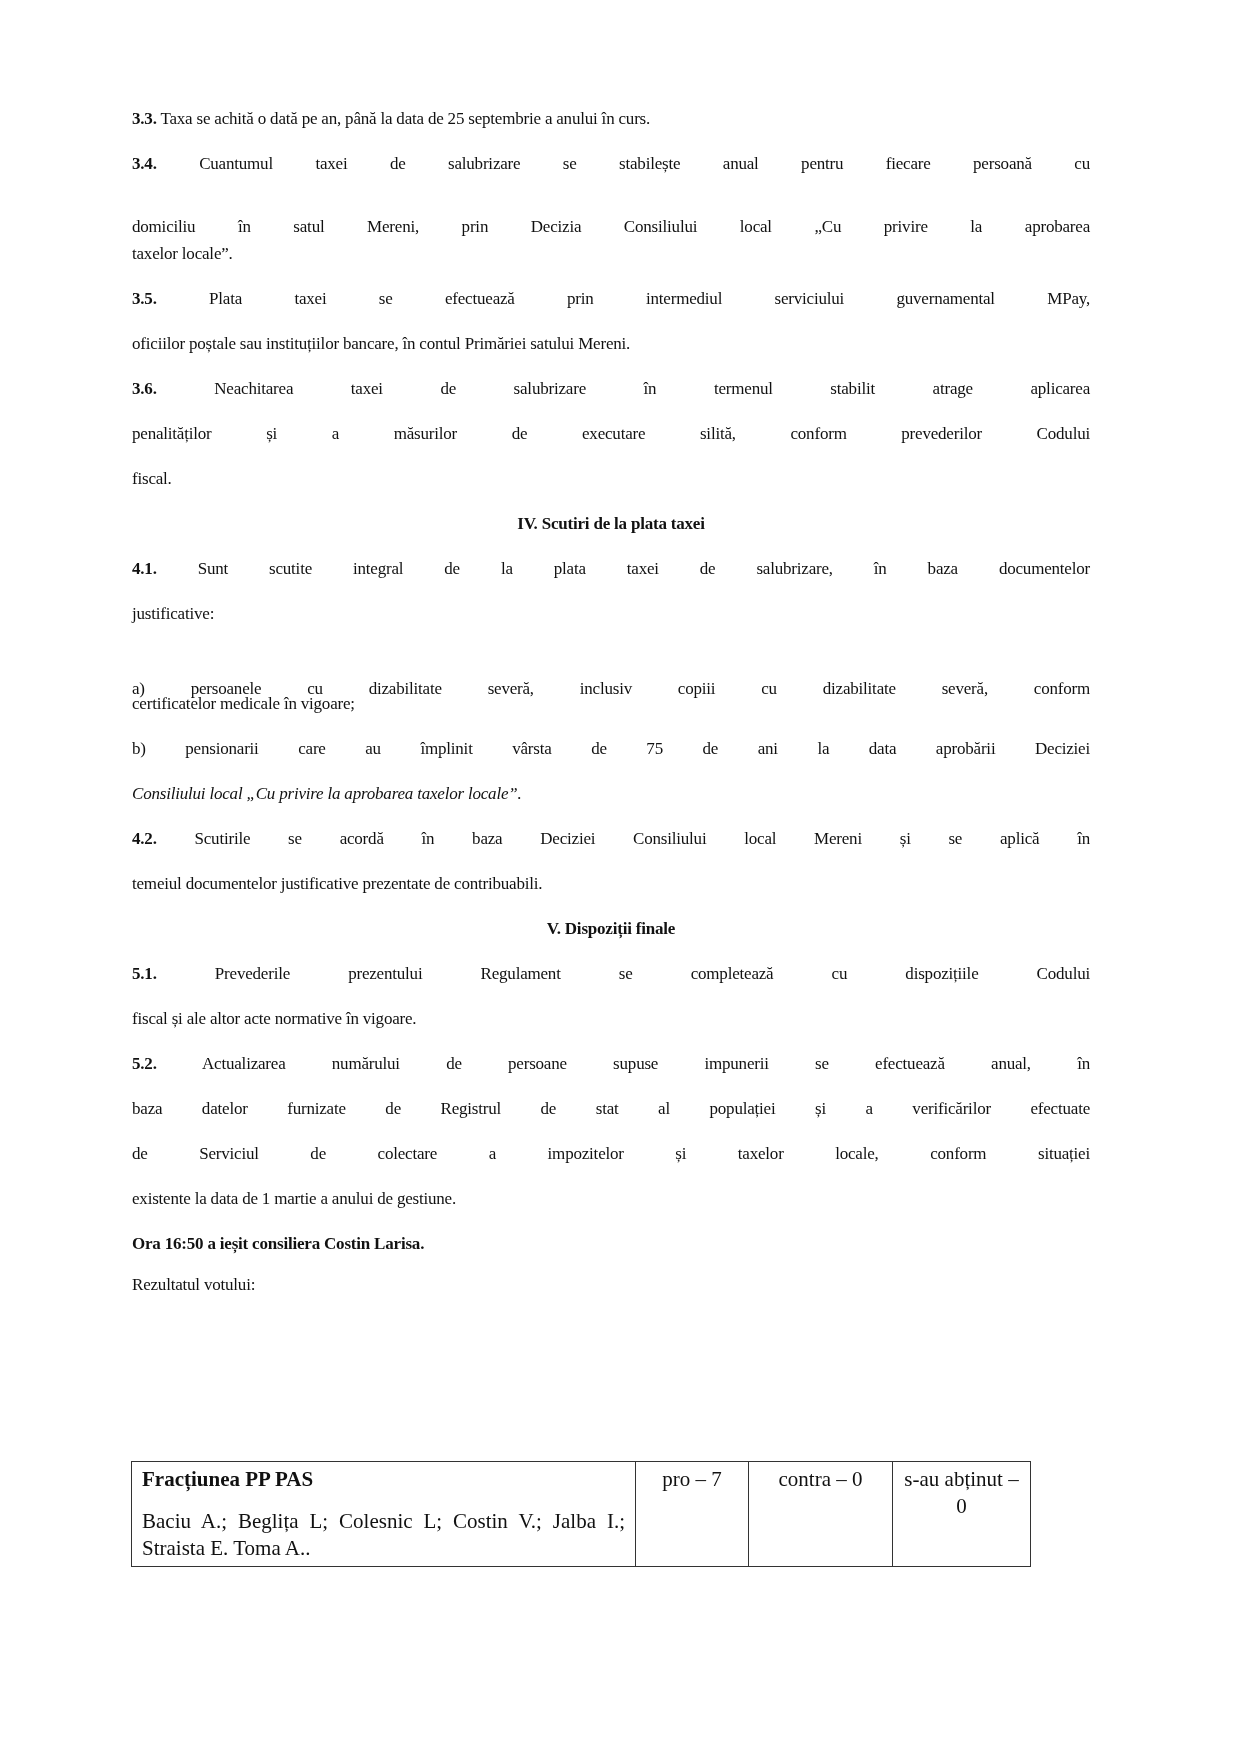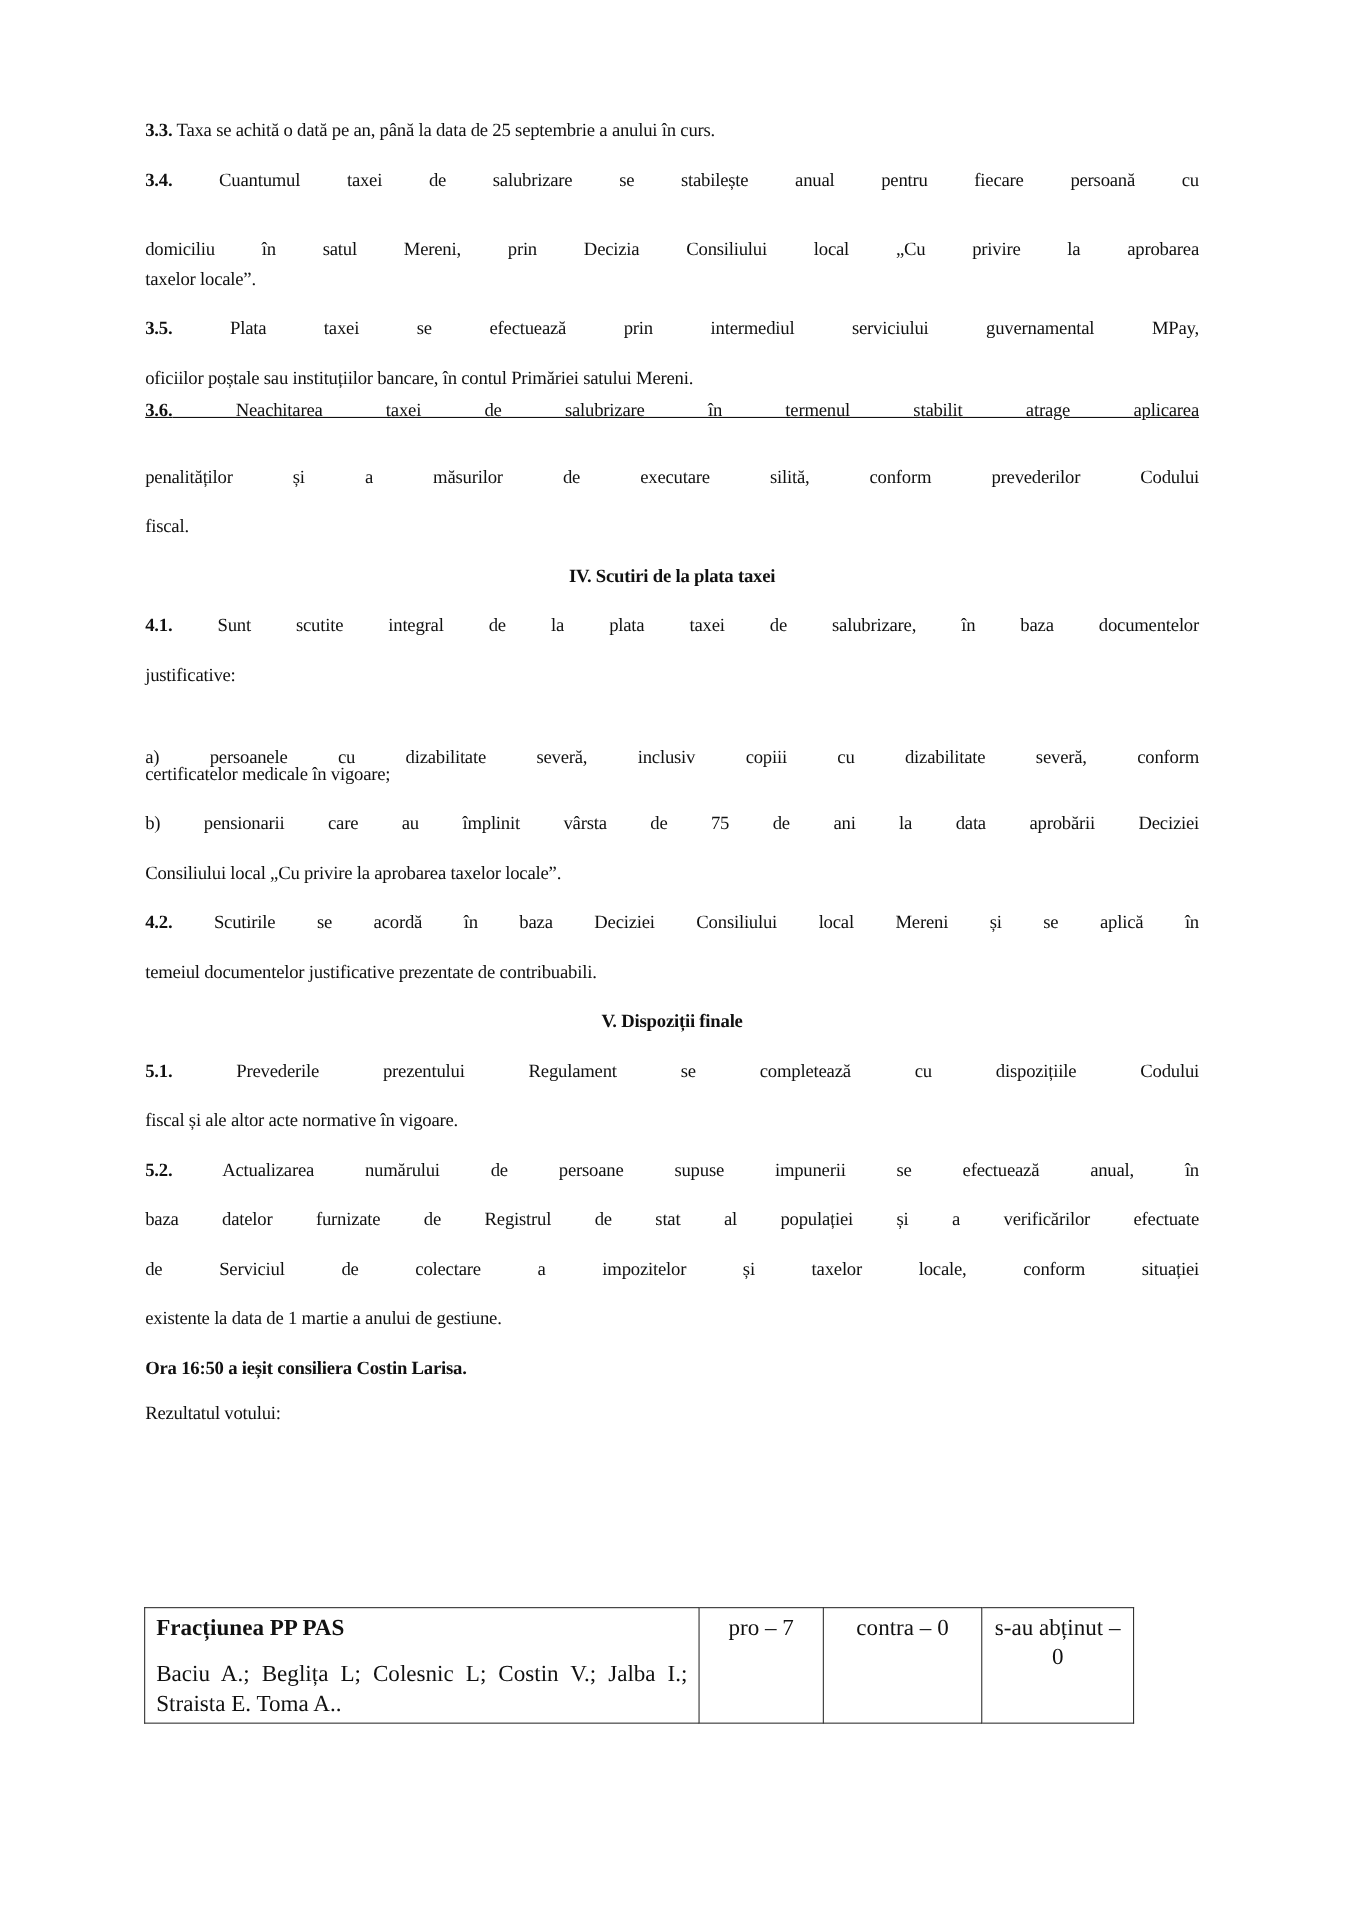--- a/index.html
+++ b/index.html
@@ -26,32 +26,32 @@
 
   <div class="line" style="top:104px;" data-name="paragraph-3-3-line-1"><span class="b" data-name="paragraph-number">3.3.</span><span> Taxa se achită o dată pe an, până la data de 25 septembrie a anului în curs.</span></div>
 
   <div class="line just" style="top:149px;" data-name="paragraph-3-4-line-1"><span class="b" data-name="paragraph-number">3.4.</span><span> Cuantumul taxei de salubrizare se stabilește anual pentru fiecare persoană cu</span></div>
   <div class="line just" style="top:212px;" data-name="paragraph-3-4-line-2">domiciliu în satul Mereni, prin Decizia Consiliului local „Cu privire la aprobarea</div>
   <div class="line" style="top:239px;" data-name="paragraph-3-4-line-3">taxelor locale”.</div>
 
   <div class="line just" style="top:284px;" data-name="paragraph-3-5-line-1"><span class="b" data-name="paragraph-number">3.5.</span><span> Plata taxei se efectuează prin intermediul serviciului guvernamental MPay,</span></div>
   <div class="line" style="top:329px;" data-name="paragraph-3-5-line-2">oficiilor poștale sau instituțiilor bancare, în contul Primăriei satului Mereni.</div>
 
-  <div class="line just" style="top:358px;text-decoration:underline;" data-name="paragraph-3-6-line-1"><span class="b" data-name="paragraph-number">3.6.</span><span> Neachitarea taxei de salubrizare în termenul stabilit atrage aplicarea</span></div>
+  <div class="line just" style="top:374px;" data-name="paragraph-3-6-line-1"><span class="b" data-name="paragraph-number">3.6.</span><span> Neachitarea taxei de salubrizare în termenul stabilit atrage aplicarea</span></div>
   <div class="line just" style="top:419px;" data-name="paragraph-3-6-line-2">penalităților și a măsurilor de executare silită, conform prevederilor Codului</div>
   <div class="line" style="top:464px;" data-name="paragraph-3-6-line-3">fiscal.</div>
 
   <div class="line center" style="top:509px; left:0;" data-name="section-heading-iv">IV. Scutiri de la plata taxei</div>
 
   <div class="line just" style="top:554px;" data-name="paragraph-4-1-line-1"><span class="b" data-name="paragraph-number">4.1.</span><span> Sunt scutite integral de la plata taxei de salubrizare, în baza documentelor</span></div>
   <div class="line" style="top:599px;" data-name="paragraph-4-1-line-2">justificative:</div>
   <div class="line just" style="top:634px;margin-top:40px;" data-name="paragraph-4-1-a-line-1">a) persoanele cu dizabilitate severă, inclusiv copiii cu dizabilitate severă, conform</div>
   <div class="line" style="top:689px;" data-name="paragraph-4-1-a-line-2">certificatelor medicale în vigoare;</div>
   <div class="line just" style="top:734px;" data-name="paragraph-4-1-b-line-1">b) pensionarii care au împlinit vârsta de 75 de ani la data aprobării Deciziei</div>
-  <div class="line" style="top:779px;" data-name="paragraph-4-1-b-line-2">Consiliului local „Cu privire la aprobarea taxelor locale”.</div>
+  <div class="line" style="top:779px;font-style:italic;" data-name="paragraph-4-1-b-line-2">Consiliului local „Cu privire la aprobarea taxelor locale”.</div>
 
   <div class="line just" style="top:824px;" data-name="paragraph-4-2-line-1"><span class="b" data-name="paragraph-number">4.2.</span><span> Scutirile se acordă în baza Deciziei Consiliului local Mereni și se aplică în</span></div>
   <div class="line" style="top:869px;" data-name="paragraph-4-2-line-2">temeiul documentelor justificative prezentate de contribuabili.</div>
 
   <div class="line center" style="top:914px;" data-name="section-heading-v">V. Dispoziții finale</div>
 
   <div class="line just" style="top:959px;" data-name="paragraph-5-1-line-1"><span class="b" data-name="paragraph-number">5.1.</span><span> Prevederile prezentului Regulament se completează cu dispozițiile Codului</span></div>
   <div class="line" style="top:1004px;" data-name="paragraph-5-1-line-2">fiscal și ale altor acte normative în vigoare.</div>
 
   <div class="line just" style="top:1049px;" data-name="paragraph-5-2-line-1"><span class="b" data-name="paragraph-number">5.2.</span><span> Actualizarea numărului de persoane supuse impunerii se efectuează anual, în</span></div>

